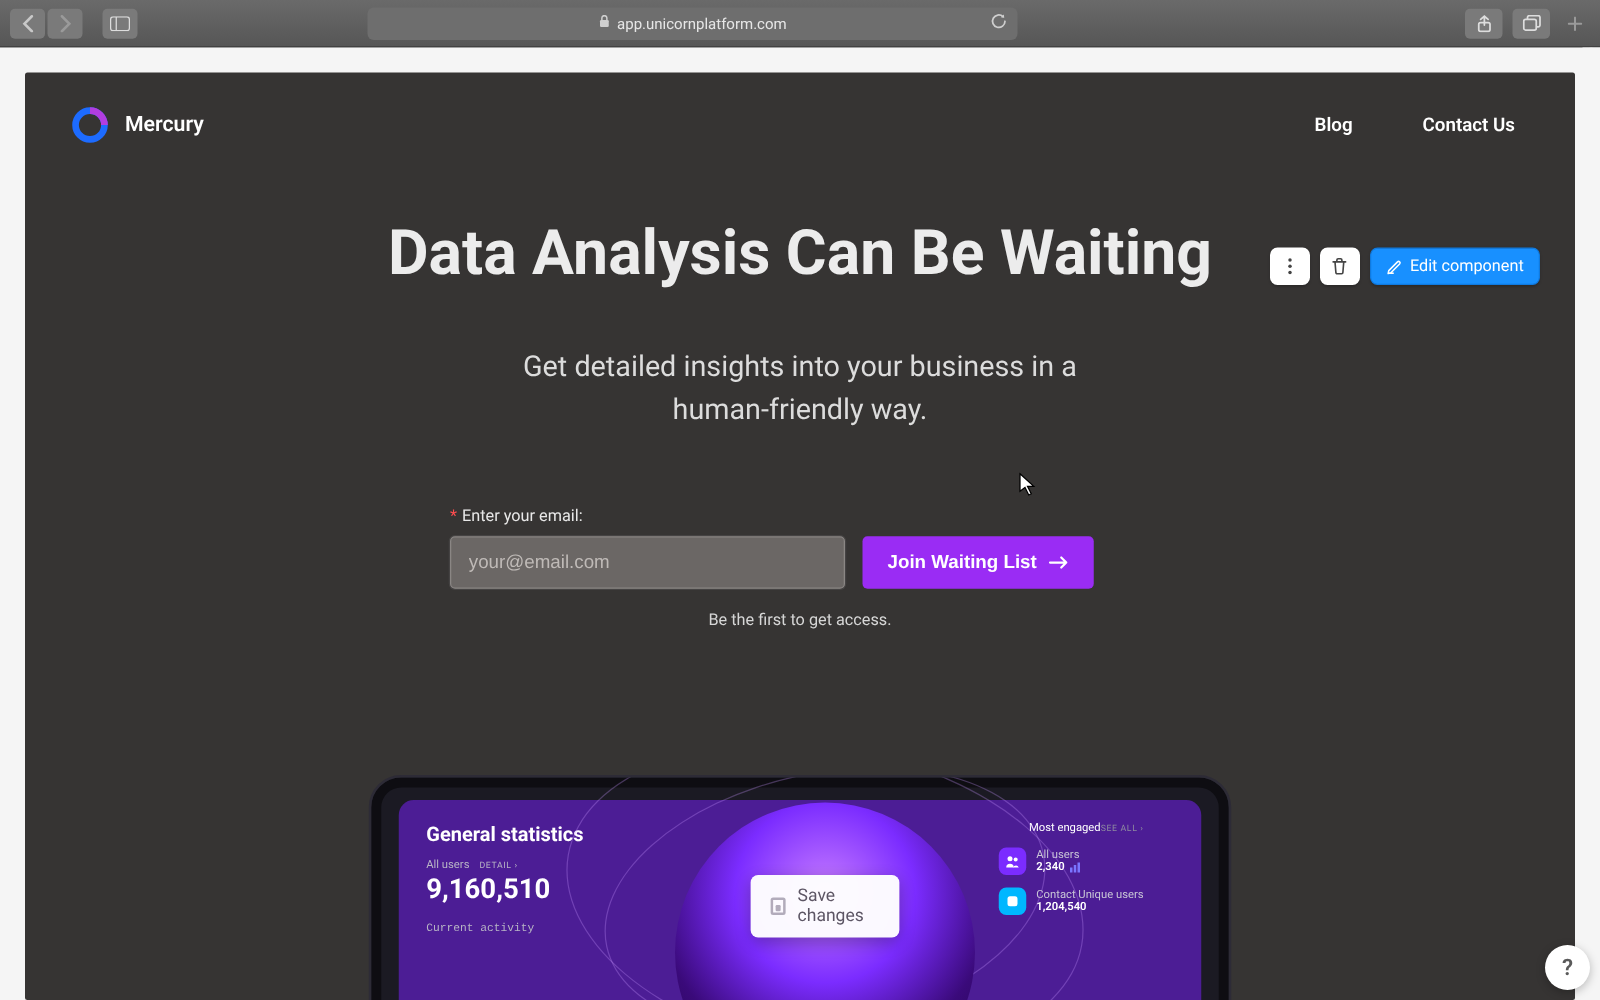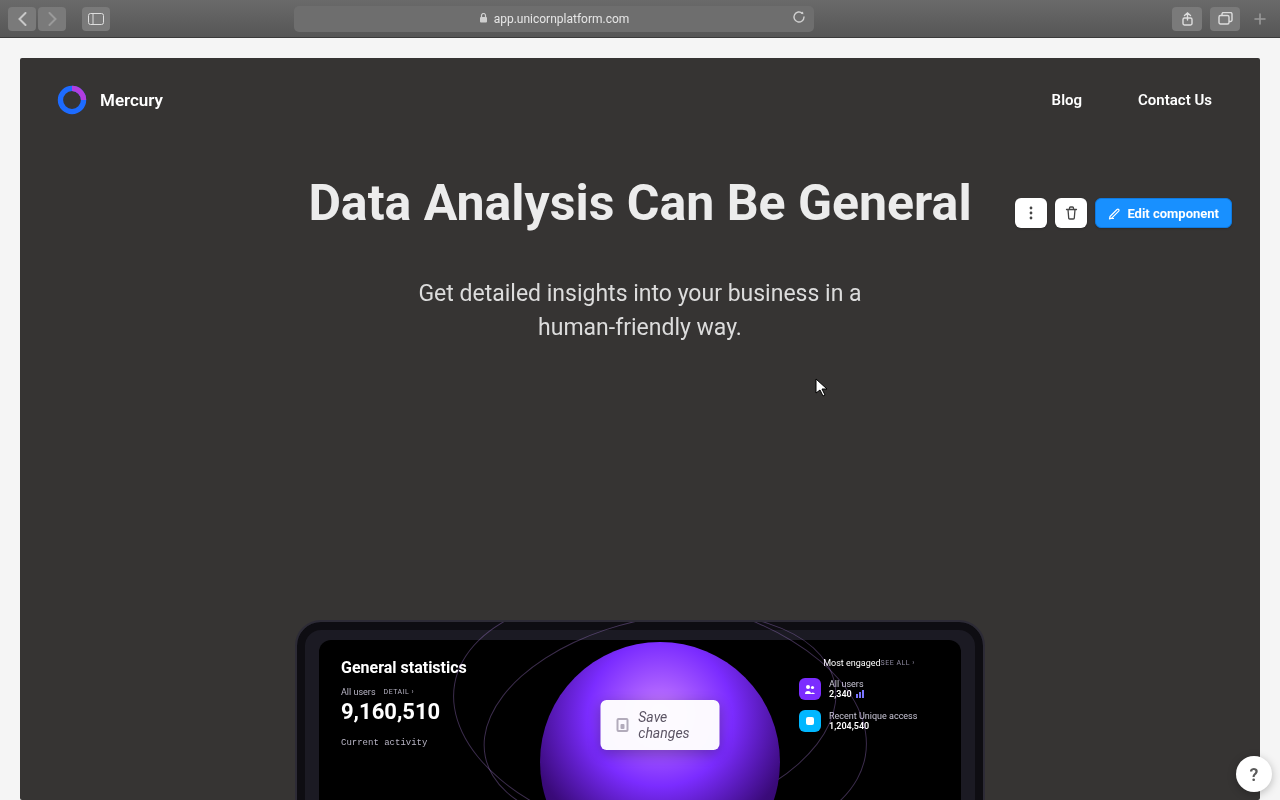--- a/index.html
+++ b/index.html
@@ -100,21 +100,21 @@
       width: 32px; height: 32px;
     }
     .brand-name { font-size: 17px; font-weight: 600; color: #fff; }
     .nav-links { display: flex; gap: 56px; padding-right: 12px; }
     .nav-links a { color: #fff; text-decoration: none; font-size: 15px; font-weight: 600; cursor: pointer; }
 
     
     .editor-toolbar {
       position: absolute;
       top: 140px; right: 28px;
-      display: flex; gap: 8px; align-items: center; font-weight: bold;
+      display: flex; gap: 8px; align-items: center;
     }
     .tb-btn {
       background: #fff;
       border-radius: 6px;
       height: 30px;
       display: flex; align-items: center; justify-content: center;
       padding: 0 8px;
       color: #333;
       cursor: pointer;
       box-shadow: 0 1px 2px rgba(0,0,0,0.2);
@@ -201,40 +201,40 @@
       width: 690px;
       height: 200px;
       background: #1b1a23;
       border: 2px solid #2d2b36;
       border-radius: 26px 26px 0 0;
       padding: 18px 22px;
       box-shadow: 0 0 0 8px #0e0d12 inset;
       overflow: hidden;
     }
     .device-inner {
-      background: #000000;
+      background: #4c1d95;
       border-radius: 12px 12px 0 0;
       height: 100%;
       padding: 18px 22px;
       display: flex;
       gap: 20px;
       position: relative;
     }
 
     .stats-left { flex: 0 0 180px; color: #fff; }
     .stats-title { font-size: 16px; font-weight: 700; margin-bottom: 10px; }
     .stat-label-row { display: flex; align-items: center; gap: 8px; font-size: 9px; color: #b8b5c5; margin-bottom: 2px;}
     .stat-label-row .detail { font-size: 7px; letter-spacing: 0.5px;}
     .stat-big { font-size: 22px; font-weight: 700; margin-bottom: 14px;}
     .stat-sub { font-size: 9px; color: #b8b5c5; font-family: Liberation Mono, monospace; }
 
     .globe-wrap {
       flex: 1;
       position: relative;
-      display: flex; justify-content: center; font-style: italic;
+      display: flex; justify-content: center;
     }
     .globe {
       position: absolute;
       bottom: -100px;
       width: 240px; height: 240px;
       border-radius: 50%;
       background: radial-gradient(circle at 50% 30%, #c77dff 0%, #7b2cff 35%, #3a0a7a 65%, #180438 100%);
       overflow: hidden;
     }
     .globe-ring {
@@ -406,23 +406,38 @@
       </div>
       <div class="tb-btn edit-component-btn">
         <svg width="13" height="13" viewBox="0 0 13 13">
             <path d="M1.5 11.5 H6 M2 9.5 L9 2.5 a1.2 1.2 0 0 1 1.7 1.7 L3.7 11.2 L1.5 11.8 Z" stroke="#fff" stroke-width="1.2" fill="none" stroke-linejoin="round"></path>
           </svg>
         <span>Edit component</span>
       </div>
     </div>
 
     <section class="hero">
-      <h1>Data Analysis Can Be General</h1>
+      <h1>Data Analysis Can Be Waiting</h1>
       <p class="hero-sub">Get detailed insights into your business in a human-friendly way.</p>
 
+      <div class="email-form">
+        <label class="email-label">
+          <span class="req">*</span><span>Enter your email:</span>
+        </label>
+        <div class="email-row">
+          <input class="email-input" type="email" placeholder="your@email.com" style="">
+          <button class="join-btn">
+            <span>Join Waiting List</span>
+            <svg width="16" height="12" viewBox="0 0 16 12">
+                <path d="M1 6 H14 M10 2 L14 6 L10 10" stroke="#fff" stroke-width="1.8" fill="none" stroke-linecap="round" stroke-linejoin="round"></path>
+              </svg>
+          </button>
+        </div>
+        <div class="form-hint">Be the first to get access.</div>
+      </div>
     </section>
 
     <div class="device">
 
       <div class="device-inner">
         <div class="stats-left">
           <div class="stats-title">General statistics</div>
           <div class="stat-label-row">
             <span>All users</span>
             <span class="detail"><span>DETAIL</span> ›</span>
@@ -467,21 +482,21 @@
               </div>
             </div>
           </div>
           <div class="engaged-row">
             <div class="badge-sq badge-cyan">
               <svg width="12" height="12" viewBox="0 0 12 12">
                   <rect x="2" y="2" width="8" height="8" rx="2" fill="#fff"></rect>
                 </svg>
             </div>
             <div class="engaged-text">
-              <div class="t1">Recent Unique access</div>
+              <div class="t1">Contact Unique users</div>
               <div class="t2">
                   <span>1,204,540</span>
                 </div>
             </div>
           </div>
         </div>
       </div>
     </div>
 
     <svg class="cursor" width="16" height="20" viewBox="0 0 16 20">

